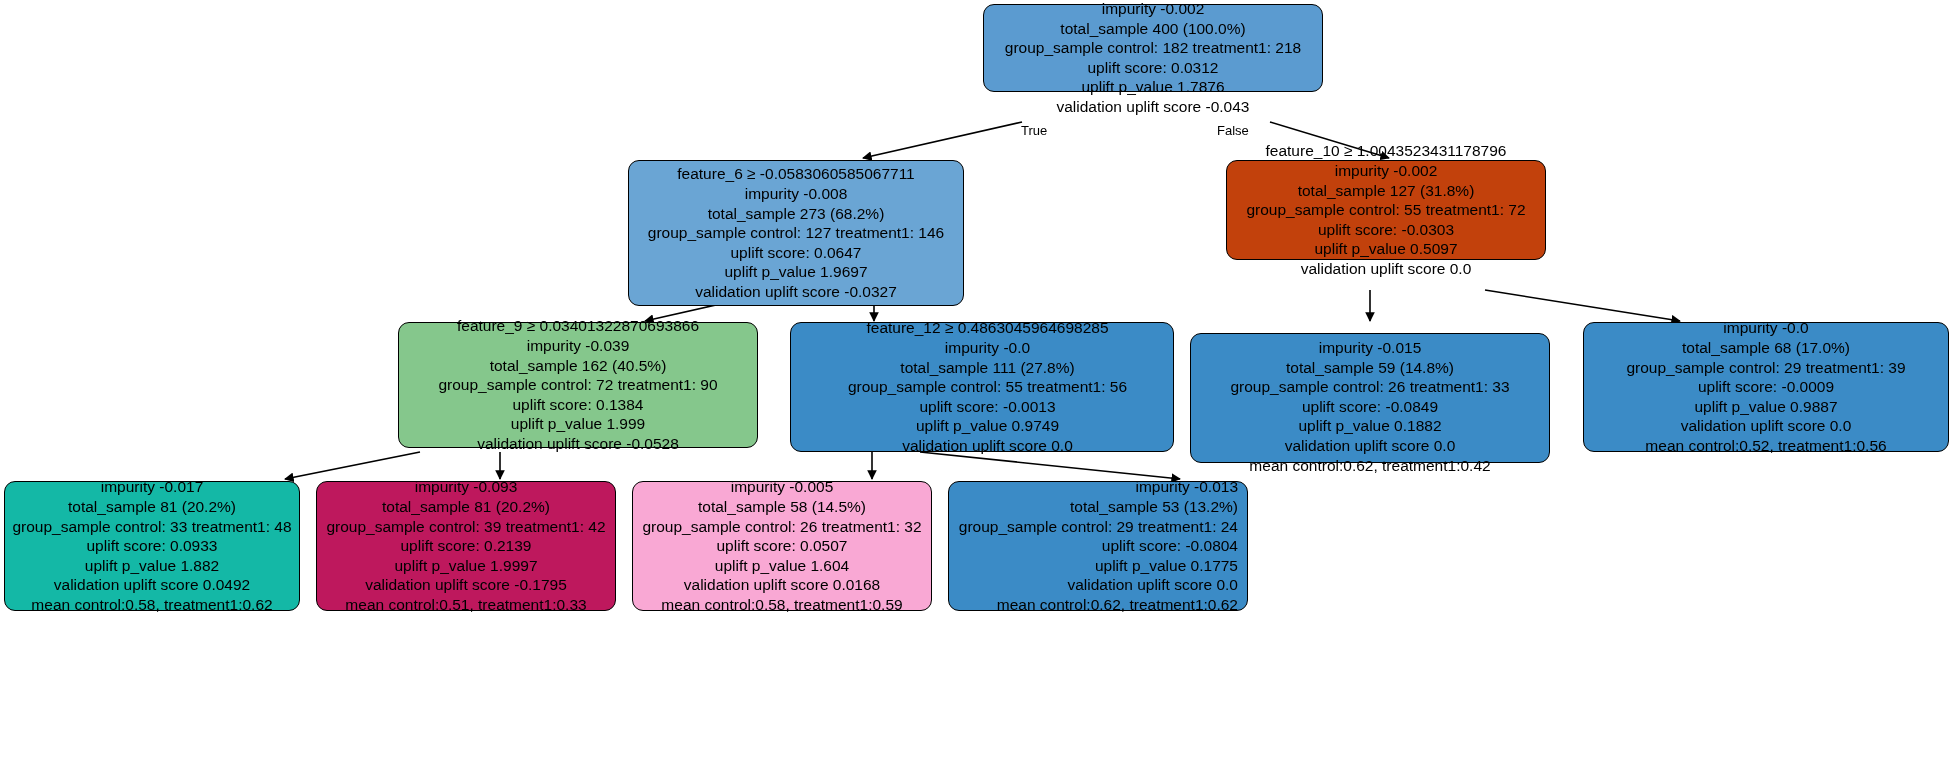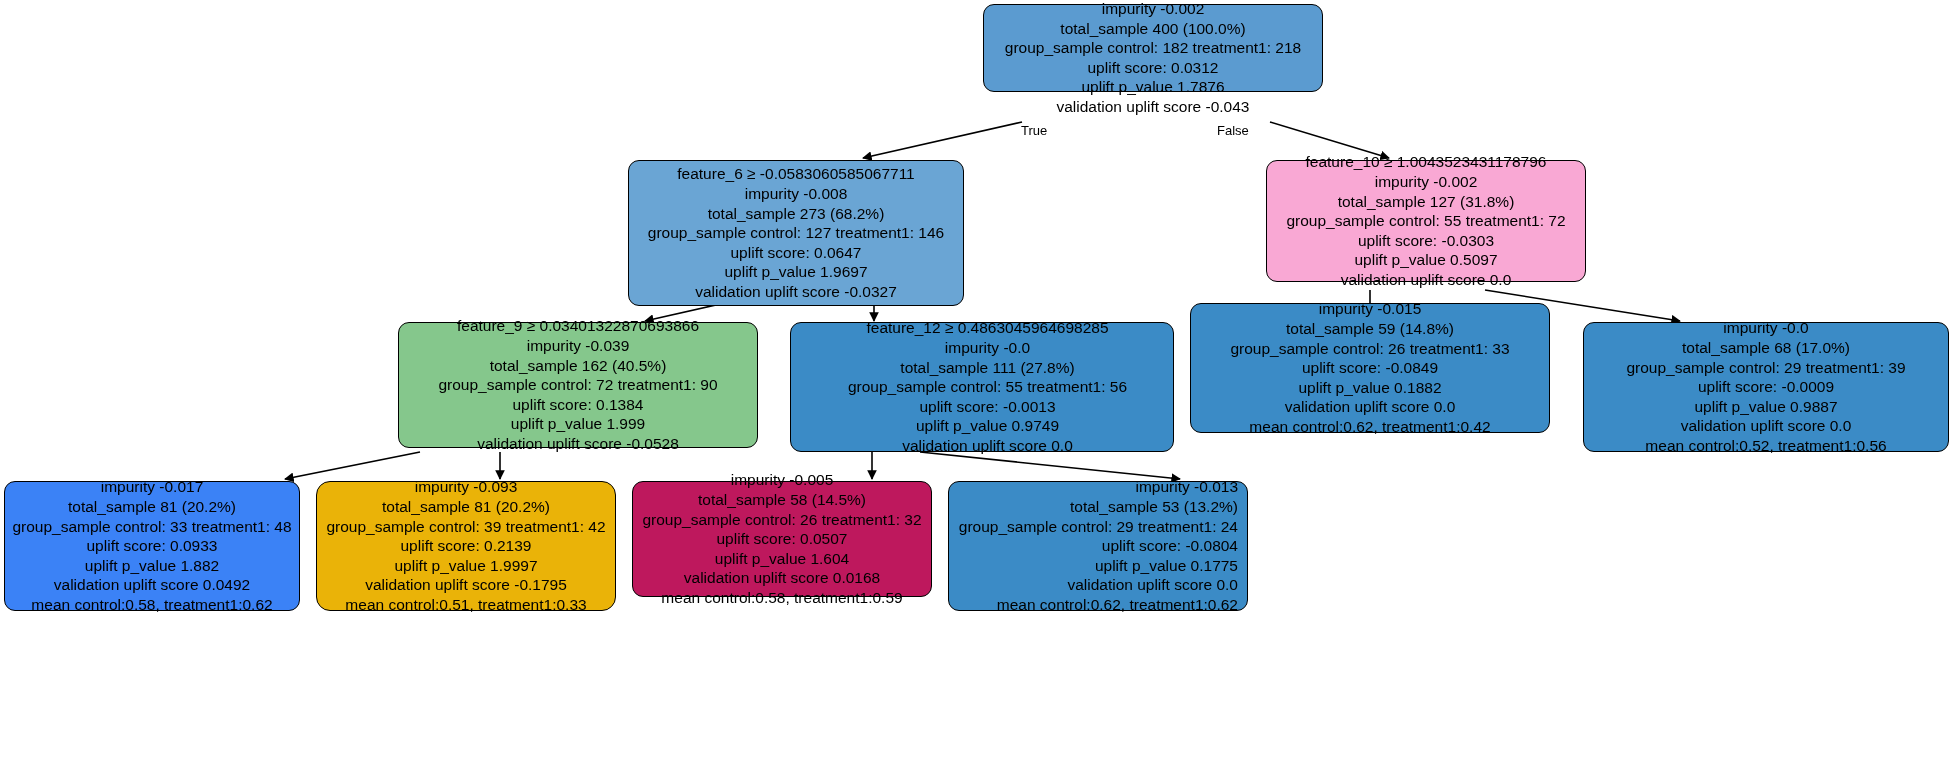--- a/index.html
+++ b/index.html
@@ -82,21 +82,21 @@
       </div>
       <div class="node" style="left: 628px; top: 160px; width: 336px; height: 146px; background: rgb(106, 165, 212);">
         <span class="line">feature_6 ≥ -0.0583060585067711</span>
         <span class="line">impurity -0.008</span>
         <span class="line">total_sample 273 (68.2%)</span>
         <span class="line">group_sample  control: 127 treatment1: 146</span>
         <span class="line">uplift score: 0.0647</span>
         <span class="line">uplift p_value 1.9697</span>
         <span class="line">validation uplift score -0.0327</span>
       </div>
-      <div class="node" style="left: 1226px; top: 160px; width: 320px; height: 122px; background: #f9a8d4; margin-left: 40px;">
+      <div class="node" style="left: 1226px; top: 160px; width: 320px; height: 100px; background: #c2410c;">
         <span class="line">feature_10 ≥ 1.0043523431178796</span>
         <span class="line">impurity -0.002</span>
         <span class="line">total_sample 127 (31.8%)</span>
         <span class="line">group_sample  control: 55 treatment1: 72</span>
         <span class="line">uplift score: -0.0303</span>
         <span class="line">uplift p_value 0.5097</span>
         <span class="line">validation uplift score 0.0</span>
       </div>
       <div class="node" style="left: 398px; top: 322px; width: 360px; height: 126px; background: rgb(133, 199, 140); text-align: center;">
         <span class="line">feature_9 ≥ 0.03401322870693866</span>
@@ -109,57 +109,57 @@
       </div>
       <div class="node" style="left: 790px; top: 322px; width: 384px; height: 130px; background: rgb(59, 139, 198); padding-left: 20px;">
         <span class="line">feature_12 ≥ 0.4863045964698285</span>
         <span class="line">impurity -0.0</span>
         <span class="line">total_sample 111 (27.8%)</span>
         <span class="line">group_sample  control: 55 treatment1: 56</span>
         <span class="line">uplift score: -0.0013</span>
         <span class="line">uplift p_value 0.9749</span>
         <span class="line">validation uplift score 0.0</span>
       </div>
-      <div class="node" style="left: 1190px; top: 303px; width: 360px; height: 130px; background: rgb(59, 139, 198);">
+      <div class="node" style="left: 1190px; top: 333px; width: 360px; height: 130px; background: rgb(59, 139, 198); justify-content: space-between;">
         <span class="line">impurity -0.015</span>
         <span class="line">total_sample 59 (14.8%)</span>
         <span class="line">group_sample  control: 26 treatment1: 33</span>
         <span class="line">uplift score: -0.0849</span>
         <span class="line">uplift p_value 0.1882</span>
         <span class="line">validation uplift score 0.0</span>
         <span class="line">mean control:0.62, treatment1:0.42</span>
       </div>
       <div class="node" style="left: 1583px; top: 322px; width: 366px; height: 130px; background: rgb(59, 139, 198);">
         <span class="line">impurity -0.0</span>
         <span class="line">total_sample 68 (17.0%)</span>
         <span class="line">group_sample  control: 29 treatment1: 39</span>
         <span class="line">uplift score: -0.0009</span>
         <span class="line">uplift p_value 0.9887</span>
         <span class="line">validation uplift score 0.0</span>
         <span class="line">mean control:0.52, treatment1:0.56</span>
       </div>
-      <div class="node" style="left: 4px; top: 481px; width: 296px; height: 130px; background: #3b82f6;">
+      <div class="node" style="left: 4px; top: 481px; width: 296px; height: 130px; background: #14b8a6;">
         <span class="line">impurity -0.017</span>
         <span class="line">total_sample 81 (20.2%)</span>
         <span class="line">group_sample  control: 33 treatment1: 48</span>
         <span class="line">uplift score: 0.0933</span>
         <span class="line">uplift p_value 1.882</span>
         <span class="line">validation uplift score 0.0492</span>
         <span class="line">mean control:0.58, treatment1:0.62</span>
       </div>
-      <div class="node" style="left: 316px; top: 481px; width: 300px; height: 130px; background: #eab308; border-radius: 14px;">
+      <div class="node" style="left: 316px; top: 481px; width: 300px; height: 130px; background: #be185d;">
         <span class="line">impurity -0.093</span>
         <span class="line">total_sample 81 (20.2%)</span>
         <span class="line">group_sample  control: 39 treatment1: 42</span>
         <span class="line">uplift score: 0.2139</span>
         <span class="line">uplift p_value 1.9997</span>
         <span class="line">validation uplift score -0.1795</span>
         <span class="line">mean control:0.51, treatment1:0.33</span>
       </div>
-      <div class="node" style="left: 632px; top: 481px; width: 300px; height: 116px; background: #be185d;">
+      <div class="node" style="left: 632px; top: 481px; width: 300px; height: 130px; background: #f9a8d4;">
         <span class="line">impurity -0.005</span>
         <span class="line">total_sample 58 (14.5%)</span>
         <span class="line">group_sample  control: 26 treatment1: 32</span>
         <span class="line">uplift score: 0.0507</span>
         <span class="line">uplift p_value 1.604</span>
         <span class="line">validation uplift score 0.0168</span>
         <span class="line">mean control:0.58, treatment1:0.59</span>
       </div>
       <div class="node" style="left: 948px; top: 481px; width: 300px; height: 130px; background: rgb(59, 139, 198); align-items: flex-end;">
         <span class="line">impurity -0.013</span>

